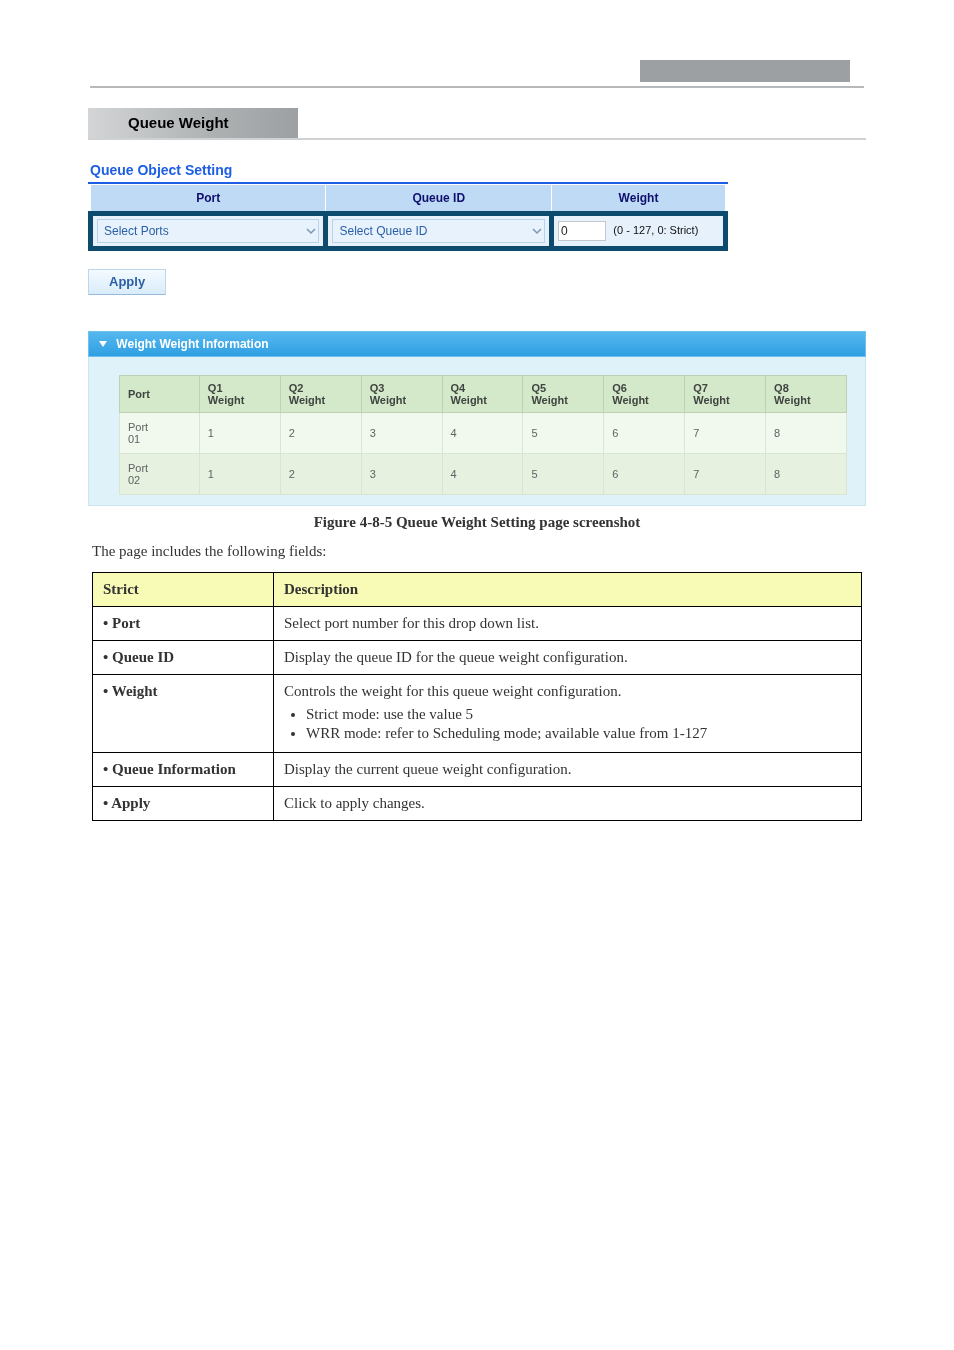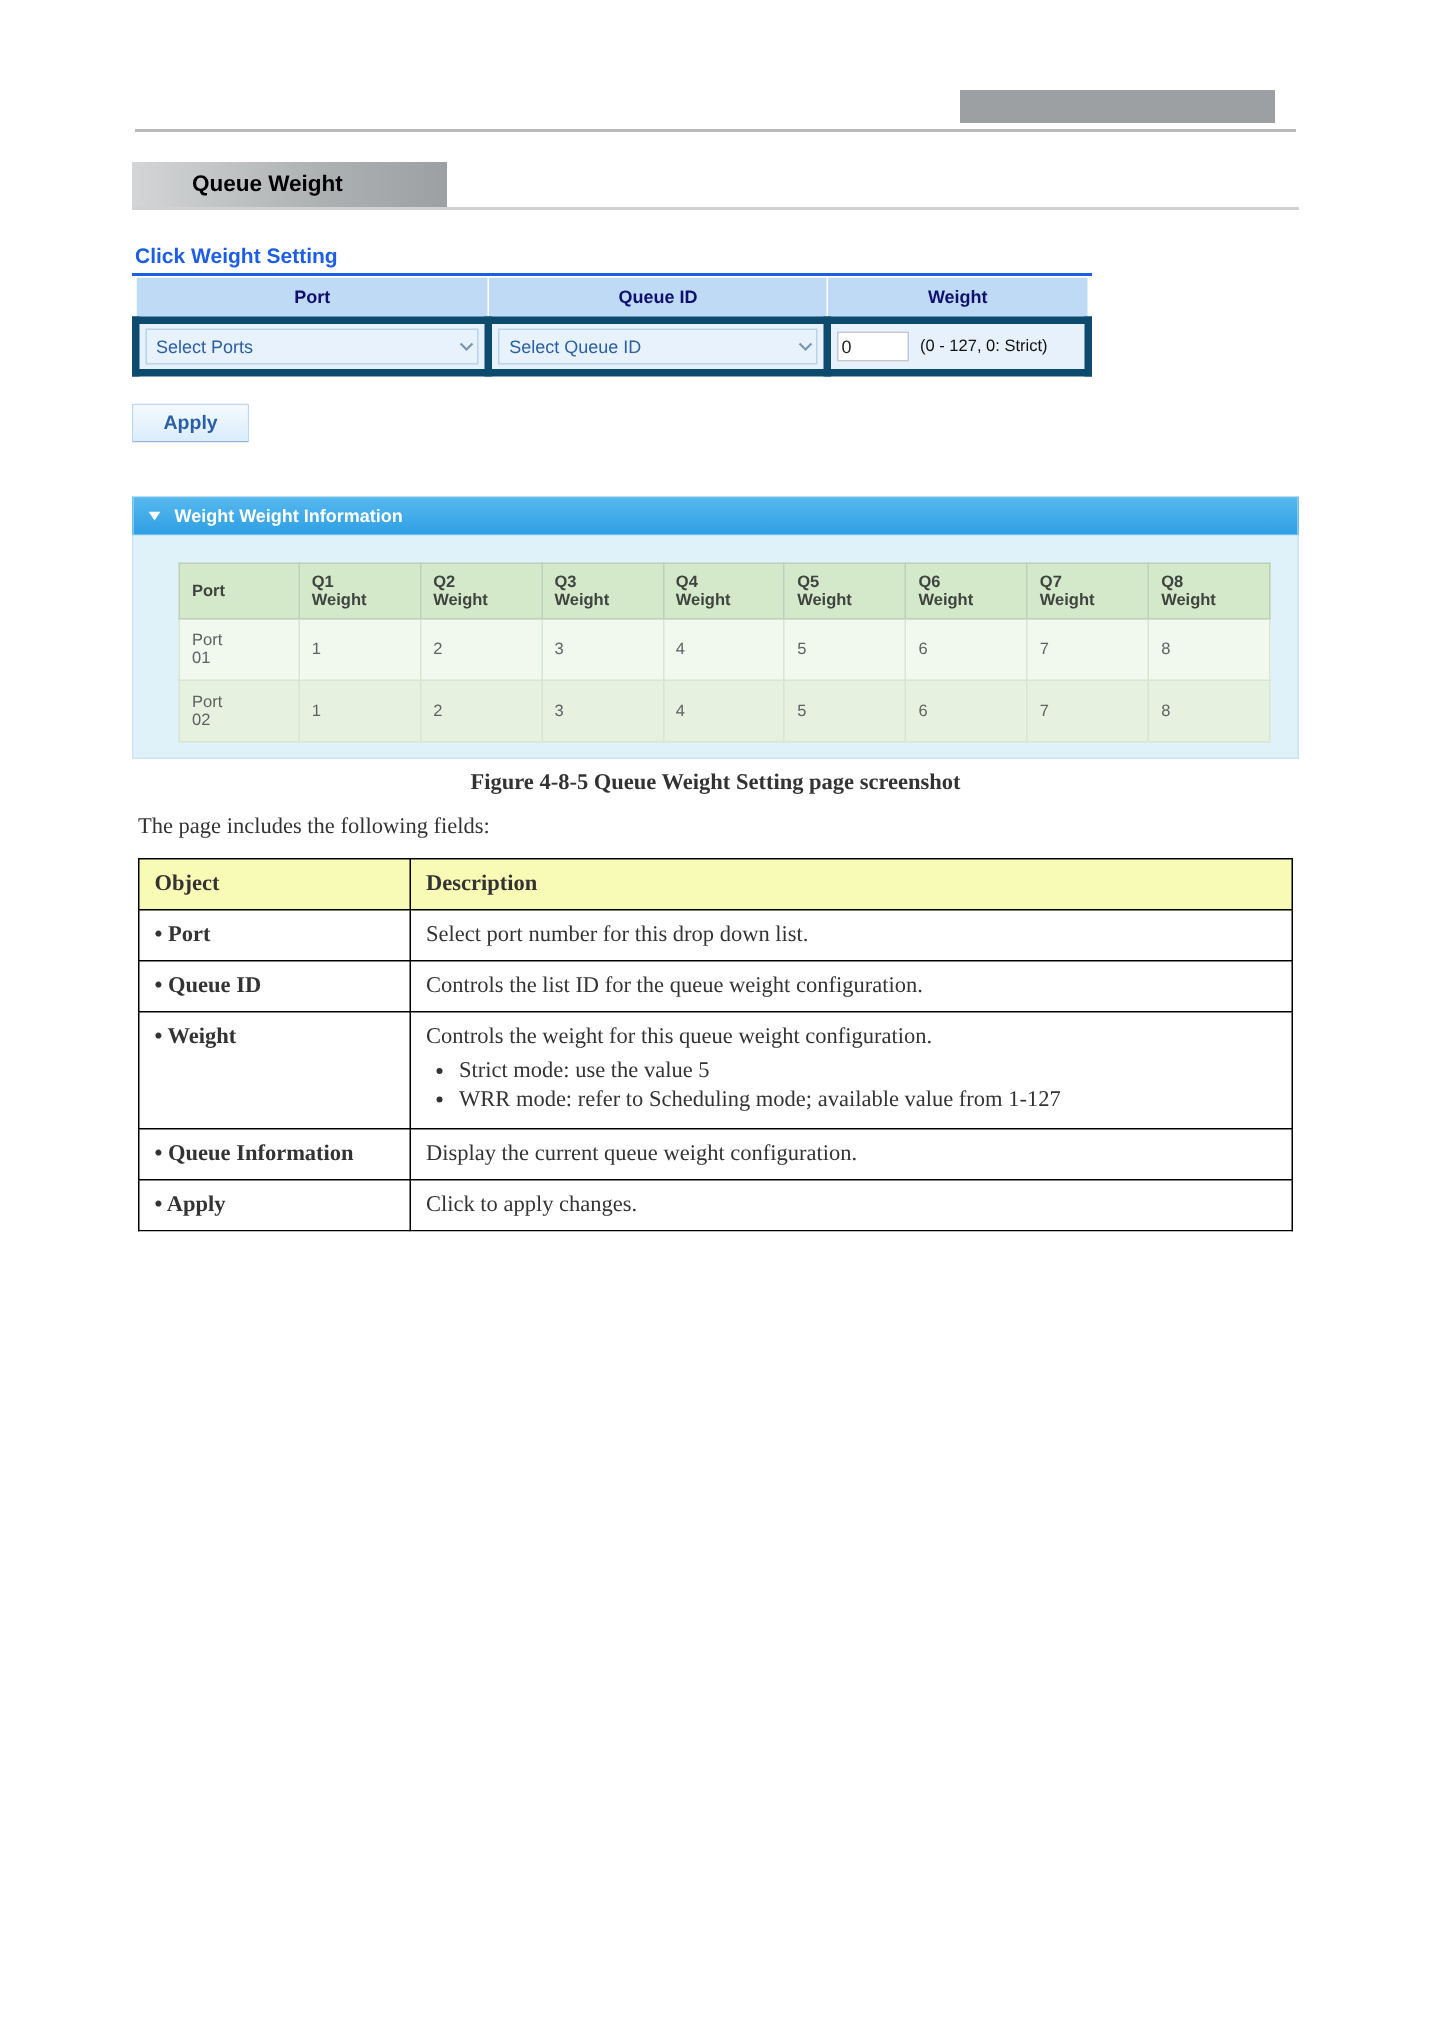--- a/index.html
+++ b/index.html
@@ -58,21 +58,21 @@
 
   <div class="top-bar-area">
     <div class="top-bar"></div>
     <hr class="rule">
   </div>
 
   <div class="screenshot">
     <div class="title-bar">Queue Weight</div>
     <div class="title-line"></div>
 
-    <div class="section-head">Click Weight Setting</div>
+    <div class="section-head">Queue Object Setting</div>
     <div class="section-underline"></div>
 
     <table class="setting-table">
       <tbody>
           <tr>
         <th style="width:234px">Port</th>
         <th style="width:224px">Queue ID</th>
         <th style="width:172px">Weight</th>
       </tr>
       <tr>
@@ -159,32 +159,32 @@
     </div>
   </div>
 
   <div class="fig-caption">Figure 4-8-5 Queue Weight Setting page screenshot</div>
 
   <p class="body-text">The page includes the following fields:</p>
 
   <table class="desc-table">
     <thead>
       <tr>
-        <th style="width:160px">Object</th>
+        <th style="width:160px">Strict</th>
         <th>Description</th>
       </tr>
     </thead>
     <tbody id="desc-body">
         <tr>
           <td style="font-weight: bold;">•  Port</td>
           <td>Select port number for this drop down list.</td>
         </tr>
         <tr>
           <td style="font-weight: bold; margin-left: 32px;">•  Queue ID</td>
-          <td>Controls the list ID for the queue weight configuration.</td>
+          <td>Display the queue ID for the queue weight configuration.</td>
         </tr>
         <tr>
           <td style="font-weight: bold;">•  Weight</td>
           <td>
             <div>Controls the weight for this queue weight configuration.</div>
             <ul>
               <li>Strict mode: use the value 5</li>
               <li>WRR mode: refer to Scheduling mode;  available value from 1-127</li>
             </ul>
           </td>

